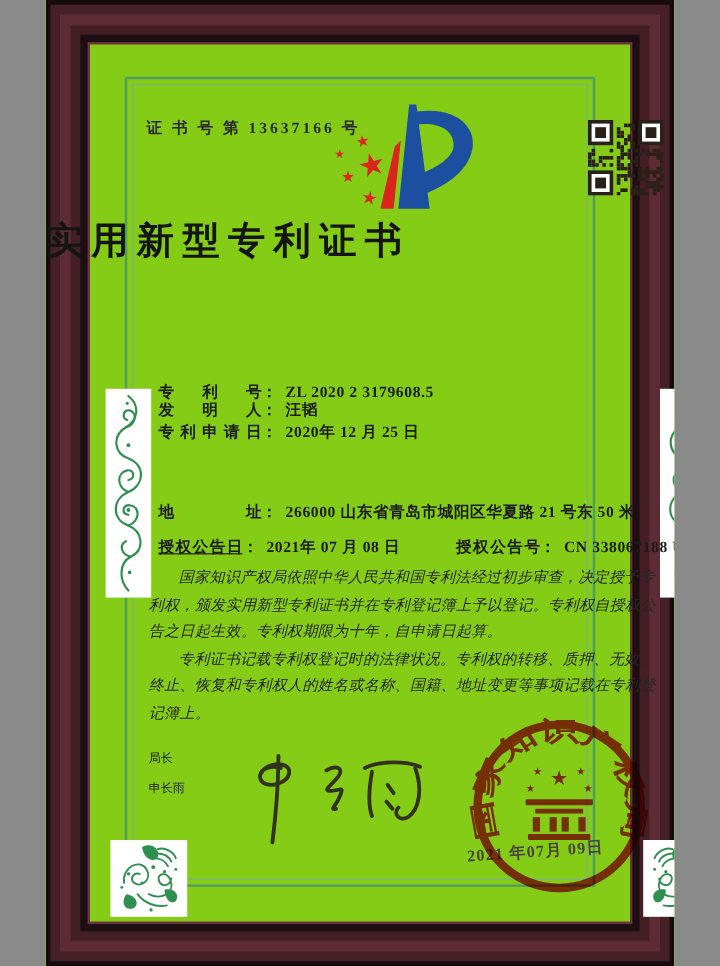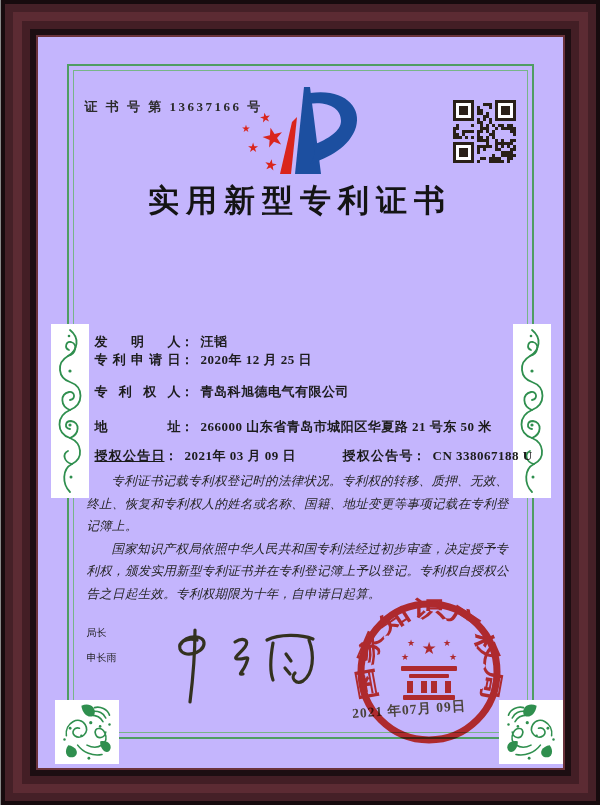--- a/index.html
+++ b/index.html
@@ -1,34 +1,34 @@
 <!DOCTYPE html>
 <html><head>
 <meta charset="utf-8">
 <style>
   html,body{margin:0;padding:0;background:#8a8a8a;}
-  .stage{position:relative;width:599px;height:805px;margin:0 auto;background:#c4b5fd;overflow:hidden;
+  .stage{position:relative;width:524px;height:805px;margin:0 auto;background:#84cc16;overflow:hidden;
     font-family:"Liberation Serif","DejaVu Serif",serif;
     box-shadow: inset 0 0 0 4px #170b0e,
                 inset 0 0 0 12px #452027,
                 inset 0 0 0 21px #5c2b33,
                 inset 0 0 0 29px #431e25,
                 inset 0 0 0 35px #1d0e12,
                 inset 0 0 0 37px #6a333b;
   }
   
   .border-outer{position:absolute;left:66px;top:64px;right:66px;bottom:66px;border:2.5px solid #4f9d63;pointer-events:none;}
   .border-inner{position:absolute;left:72px;top:70px;right:72px;bottom:72px;border:1px solid #77b588;pointer-events:none;}
   .orn{position:absolute;background:#ffffff;display:flex;align-items:center;justify-content:center;}
   .orn svg{display:block;}
 
   .cert-no{position:absolute;left:84px;top:98px;font-size:13px;letter-spacing:2.5px;font-weight:600;color:#2b2b2b;}
   .logo{position:absolute;left:237px;top:84px;width:132px;height:94px;}
   .qr{position:absolute;left:452px;top:100px;width:63px;height:63px;}
-  .title{position:absolute;left:0;right:0;top:180px;text-align:center;font-size:31px;font-weight:700;letter-spacing:7px;color:#141414;}
+  .title{position:absolute;left:0;right:0;top:180px;text-align:left;font-size:31px;font-weight:700;letter-spacing:7px;color:#141414;}
 
   .field-row{position:absolute;left:94px;right:80px;height:18px;font-size:13px;font-weight:700;color:#1c1c1c;white-space:nowrap;}
   .f-label{display:inline-block;width:86px;text-align:justify;text-align-last:justify;vertical-align:top;}
   .f-colon{display:inline-block;}
   .f-value{display:inline-block;margin-left:7px;letter-spacing:0.5px;}
   .grant-2{position:absolute;left:248px;top:0;white-space:nowrap;}
   .grant-2 .f-label{width:70px;}
 
   .body-text{position:absolute;left:86px;width:432px;top:470px;font-size:12.5px;line-height:1.8;color:#262626;font-style:italic;font-weight:500;}
   .body-text p{margin:0;text-indent:2em;letter-spacing:0.3px;}
@@ -278,41 +278,41 @@
         <rect x="48" y="60" width="3" height="3" fill="#2a2018"></rect>
         <rect x="54" y="60" width="3" height="3" fill="#2a2018"></rect>
       </svg>
   </div>
 
   <div class="title">实用新型专利证书</div>
 
   <div class="field-row" style="top:285px;margin-top:48px;">
     <span class="f-label">发明人</span><span class="f-colon">：</span><span class="f-value">汪韬</span>
   </div>
+  <div class="field-row" style="top:318px;">
+    <span class="f-label">专利号</span><span class="f-colon">：</span><span class="f-value">ZL 2020 2 3179608.5</span>
+  </div>
   <div class="field-row" style="top:351px;font-family:Liberation Serif, serif;">
     <span class="f-label">专利申请日</span><span class="f-colon">：</span><span class="f-value">2020年 12 月 25 日</span>
   </div>
-  <div class="field-row" style="top:383px;">
-    <span class="f-label">专利权人</span><span class="f-colon">：</span><span class="f-value">青岛科旭德电气有限公司</span>
-  </div>
   <div class="field-row" style="top:418px;">
     <span class="f-label">地址</span><span class="f-colon">：</span><span class="f-value">266000 山东省青岛市城阳区华夏路 21 号东 50 米</span>
   </div>
   <div class="field-row" style="top:447px;">
     <span>
-      <span class="f-label" style="width:70px;text-decoration:underline;">授权公告日</span><span class="f-colon">：</span><span class="f-value">2021年 03 月 09 日</span>
+      <span class="f-label" style="width:70px;text-decoration:underline;">授权公告日</span><span class="f-colon">：</span><span class="f-value">2021年 07 月 08 日</span>
     </span>
     <span class="grant-2">
       <span class="f-label">授权公告号</span><span class="f-colon">：</span><span class="f-value">CN 338067188 U</span>
     </span>
   </div>
 
   <div class="body-text">
+    <p>国家知识产权局依照中华人民共和国专利法经过初步审查，决定授予专利权，颁发实用新型专利证书并在专利登记簿上予以登记。专利权自授权公告之日起生效。专利权期限为十年，自申请日起算。</p>
     <p>专利证书记载专利权登记时的法律状况。专利权的转移、质押、无效、终止、恢复和专利权人的姓名或名称、国籍、地址变更等事项记载在专利登记簿上。</p>
-    <p>国家知识产权局依照中华人民共和国专利法经过初步审查，决定授予专利权，颁发实用新型专利证书并在专利登记簿上予以登记。专利权自授权公告之日起生效。专利权期限为十年，自申请日起算。</p>
   </div>
 
   <div class="officer">
     <div>局长</div>
     <div class="name">申长雨</div>
   </div>
 
   <div class="signature">
     <svg width="185" height="92" viewBox="0 0 185 92">
       <g fill="none" stroke="#33311f" stroke-width="3.2" stroke-linecap="round" stroke-linejoin="round">

